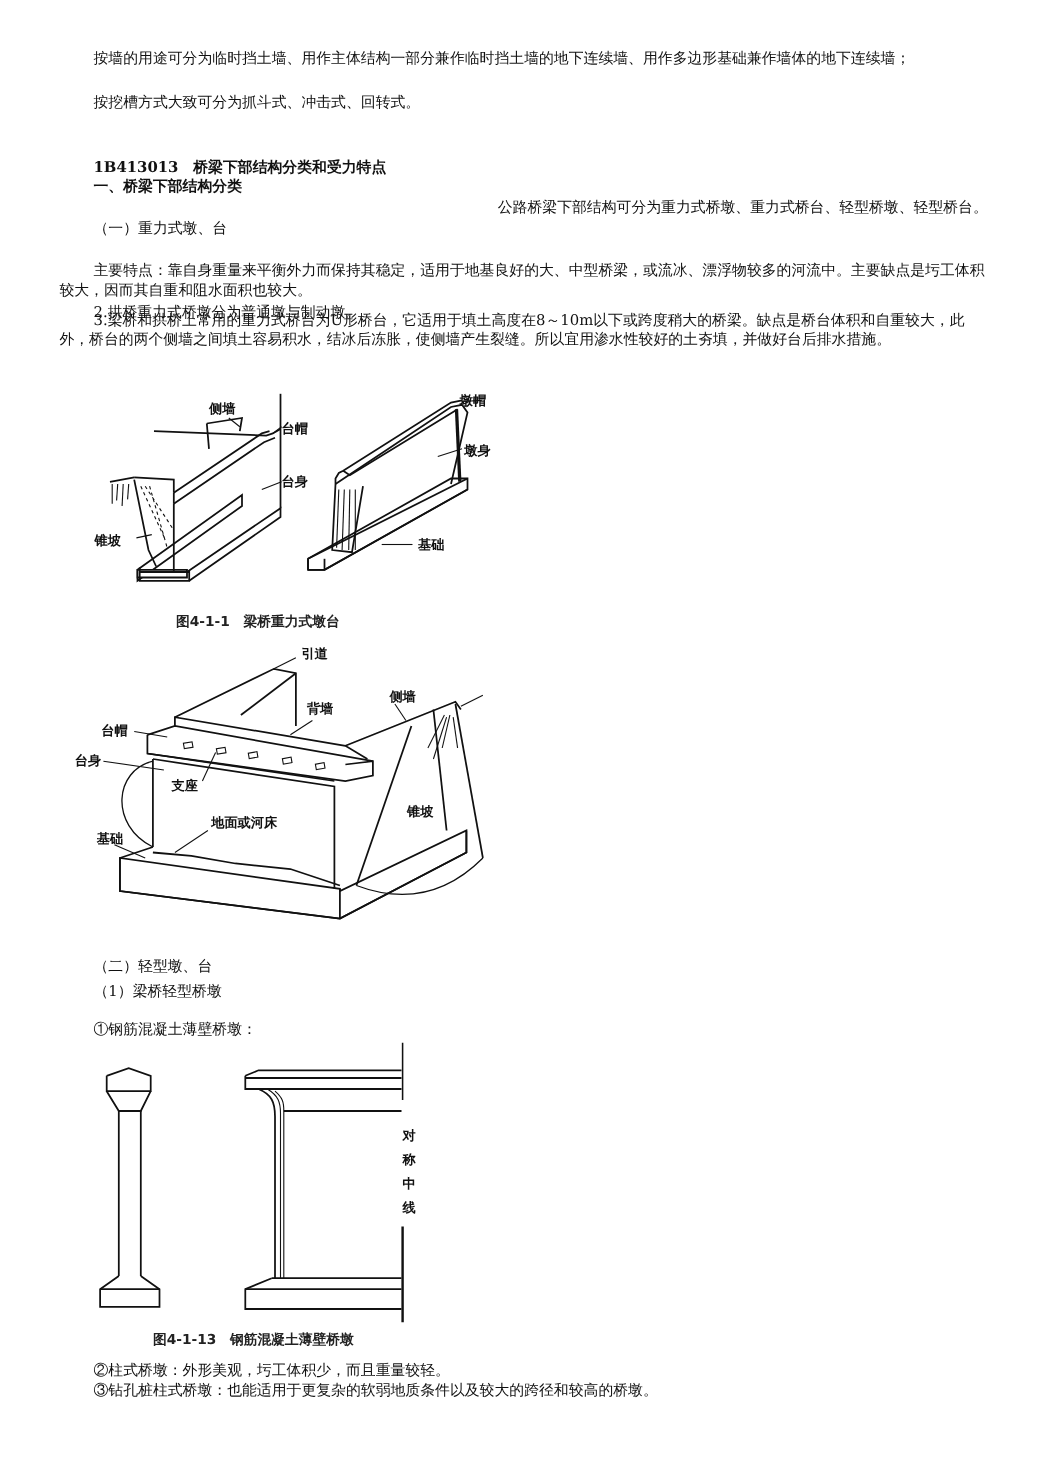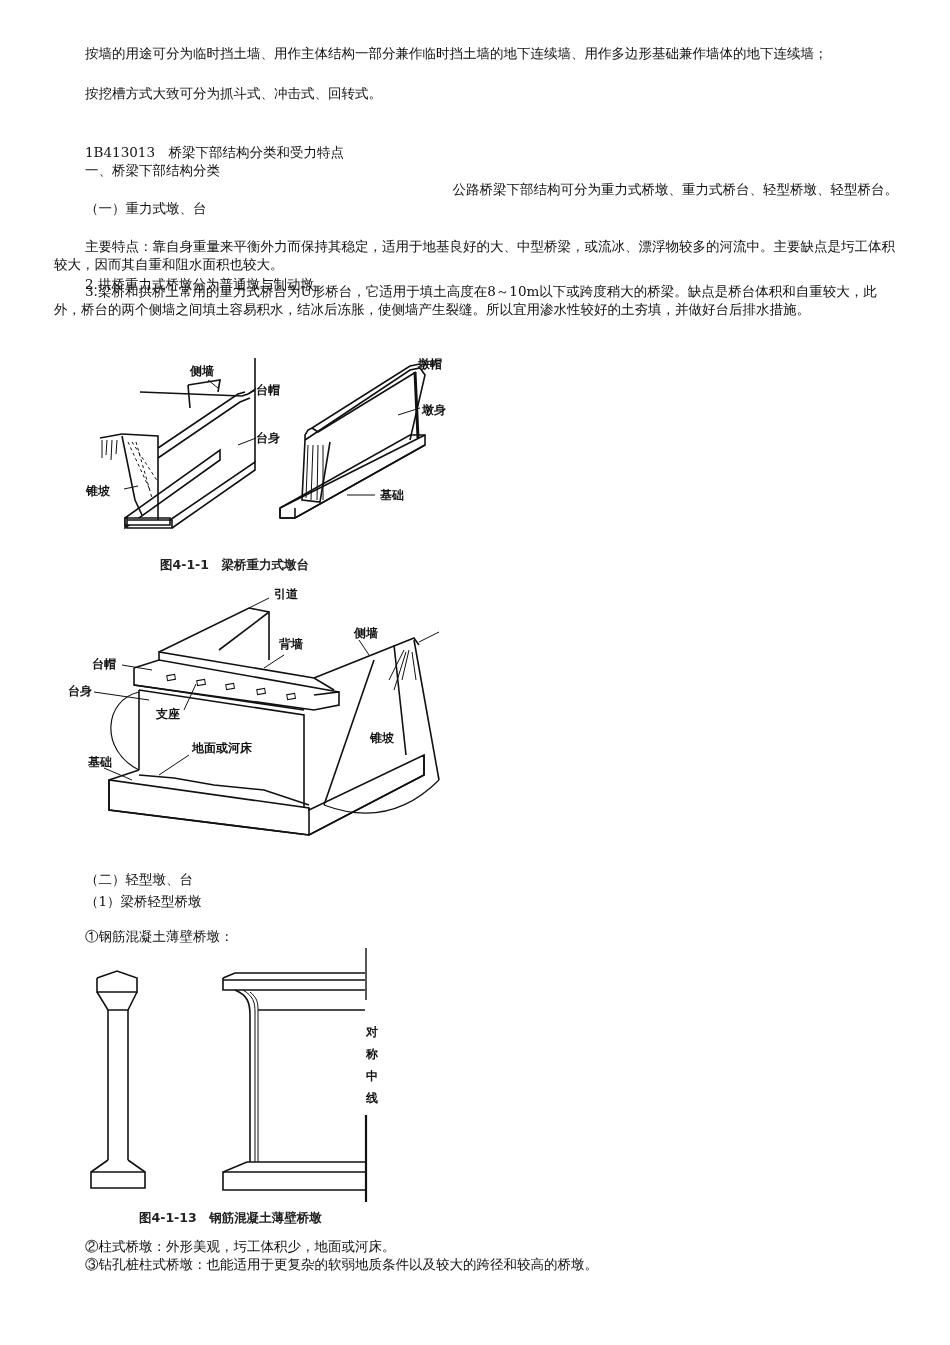--- a/index.html
+++ b/index.html
@@ -5,21 +5,21 @@
   html, body { margin: 0; padding: 0; background: #ffffff; }
   body { width: 950px; height: 1345px; position: relative; overflow: hidden; }
   .page { position: absolute; left: 0; top: 0; width: 950px; height: 1320px; background: #fff; }
   .txt {
     position: absolute; left: 54px; width: 844px;
     font-family: "DejaVu Serif", "Liberation Serif", serif;
     font-size: 13.5px; line-height: 18px; color: #111;
     white-space: normal; margin: 0;
   }
   .ind { text-indent: 31px; }
-  .bold { font-weight: normal; }
+  .bold { font-weight: bold; }
   .fig { position: absolute; }
   .fig svg { display: block; }
   .cap { font-family: "DejaVu Sans", "Liberation Sans", sans-serif; font-weight: bold; font-size: 12.5px; fill: #222; }
   .lbl { font-family: "DejaVu Sans", "Liberation Sans", sans-serif; font-weight: bold; font-size: 12px; fill: #111; }
 </style>
 </head>
 <body>
 
 <div class="page">
 
@@ -195,16 +195,16 @@
       <g stroke="none">
         <text class="lbl" x="291" y="96">对</text>
         <text class="lbl" x="291" y="118">称</text>
         <text class="lbl" x="291" y="140">中</text>
         <text class="lbl" x="291" y="162">线</text>
         <text class="cap" x="64" y="282">图4-1-13　钢筋混凝土薄壁桥墩</text>
       </g>
     </svg>
   </div>
 
-  <p class="txt ind" style="top:1237px;">②柱式桥墩：外形美观，圬工体积少，地面或河床。</p>
+  <p class="txt ind" style="top:1237px;">②柱式桥墩：外形美观，圬工体积少，而且重量较轻。</p>
   <p class="txt ind" style="top:1255px;">③钻孔桩柱式桥墩：也能适用于更复杂的软弱地质条件以及较大的跨径和较高的桥墩。</p>
 
 </div>
 
 </body></html>

